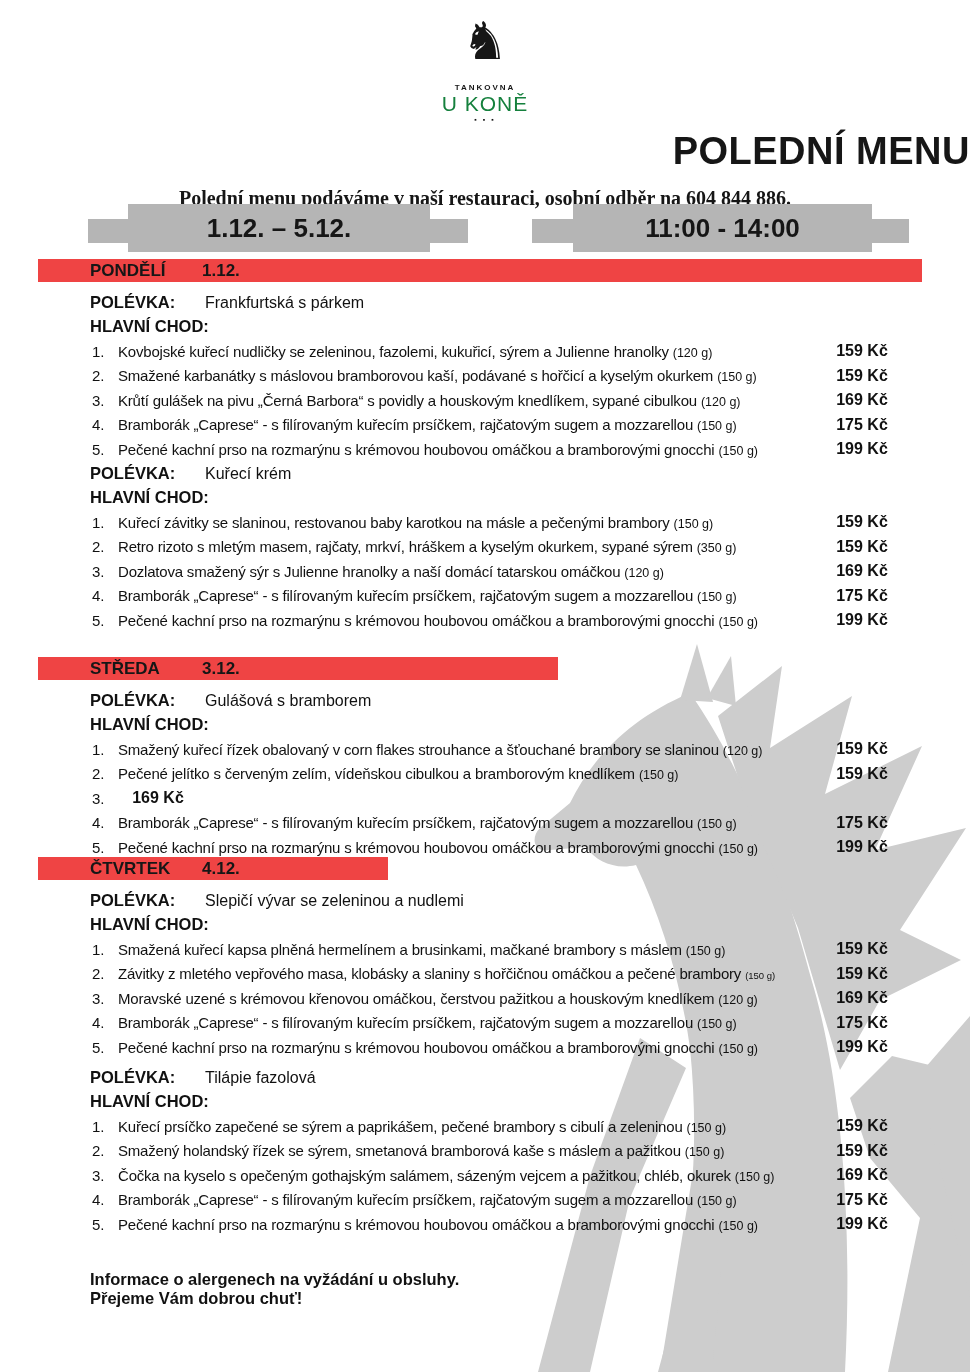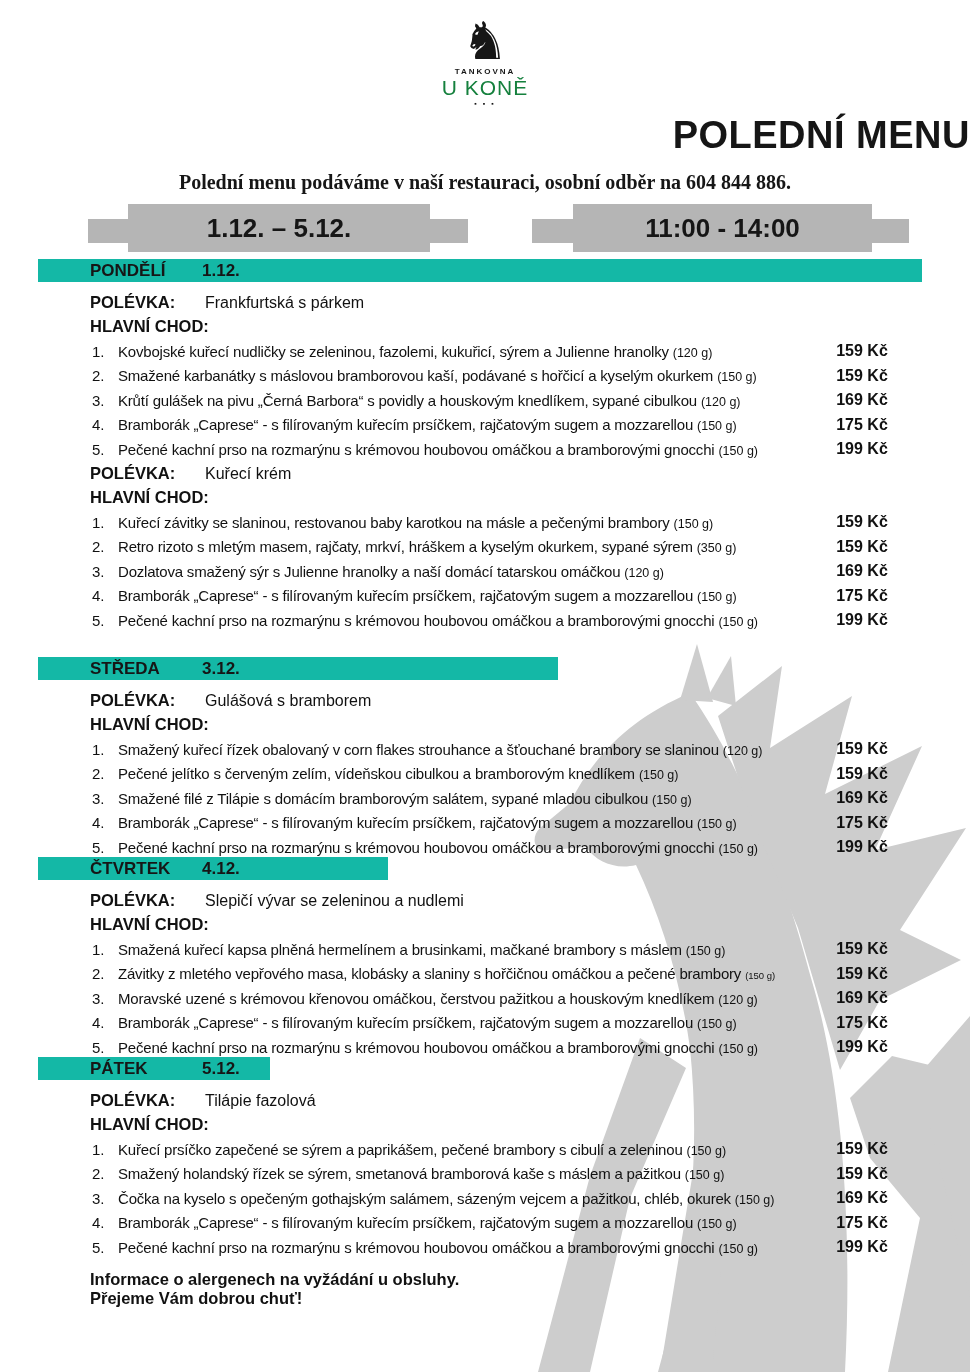--- a/index.html
+++ b/index.html
@@ -8,34 +8,34 @@
     font-family:"Liberation Sans","DejaVu Sans",sans-serif;
     color:#111;background:#fff;
   }
   .page{position:relative;width:970px;height:1372px;overflow:hidden;background:#fff;}
   .watermark{position:absolute;left:420px;top:598px;z-index:0;}
   .content{position:relative;z-index:1;}
 
   
   .header{position:absolute;left:0;top:16px;width:970px;text-align:center;}
   .logo-horse{font-size:52px;line-height:50px;color:#161616;}
-  .logo-brand-top{font-size:8px;font-weight:bold;letter-spacing:2px;margin-top:1px;color:#161616;}
+  .logo-brand-top{font-size:8px;font-weight:bold;letter-spacing:2px;margin-top:17px;color:#161616;}
   .logo-brand{font-size:21px;font-weight:normal;letter-spacing:1px;color:#15803d;}
   .logo-stars{font-size:7px;letter-spacing:2px;color:#161616;line-height:8px;}
   .title{margin-top:6px;font-size:38px;font-weight:bold;letter-spacing:.5px;color:#161616;text-align:right;}
   .subtitle{margin-top:14px;font-size:20px;font-weight:bold;color:#161616;font-family:Liberation Serif, serif;}
 
   
   .bar-gray{position:absolute;background:#b5b5b5;}
   .crossbar-text{position:absolute;display:flex;align-items:center;justify-content:center;
     font-size:26px;font-weight:bold;color:#161616;}
 
   
   .section{position:absolute;left:38px;width:884px;}
-  .daybar{height:23px;background:#14b8a6;display:flex;align-items:center;padding-left:52px;box-sizing:border-box;}
+  .daybar{height:23px;background:#ef4444;display:flex;align-items:center;padding-left:52px;box-sizing:border-box;}
   .day-name{font-weight:bold;font-size:17px;width:112px;color:#161616;}
   .day-date{font-weight:bold;font-size:17px;color:#161616;}
   .w-mon{width:884px;}
   .w-tue{width:652px;}
   .w-wed{width:520px;}
   .w-thu{width:350px;}
   .w-fri{width:232px;}
 
   .soup-row{margin-top:9px;height:23px;display:flex;align-items:center;padding-left:52px;}
   .soup-label{font-weight:bold;font-size:16.5px;width:115px;flex-shrink:0;}
@@ -181,21 +181,20 @@
         <span class="item-text"><span>Smažený kuřecí řízek obalovaný v corn flakes strouhance a šťouchané brambory se slaninou</span> <span class="item-weight">(120 g)</span></span>
         <span class="item-price">159 Kč</span>
       </div>
       <div class="item">
         <span class="item-num">2.</span>
         <span class="item-text"><span>Pečené jelítko s červeným zelím, vídeňskou cibulkou a bramborovým knedlíkem</span> <span class="item-weight">(150 g)</span></span>
         <span class="item-price">159 Kč</span>
       </div>
       <div class="item">
         <span class="item-num">3.</span>
-        <span class="item-text"><span>Smažené filé z Tilápie s domácím bramborovým salátem, sypané mladou cibulkou</span> <span class="item-weight">(150 g)</span></span>
         <span class="item-price">169 Kč</span>
       </div>
       <div class="item">
         <span class="item-num">4.</span>
         <span class="item-text"><span>Bramborák „Caprese“ - s filírovaným kuřecím prsíčkem, rajčatovým sugem a mozzarellou</span> <span class="item-weight">(150 g)</span></span>
         <span class="item-price">175 Kč</span>
       </div>
       <div class="item">
         <span class="item-num">5.</span>
         <span class="item-text"><span>Pečené kachní prso na rozmarýnu s krémovou houbovou omáčkou a bramborovými gnocchi</span> <span class="item-weight">(150 g)</span></span>
@@ -234,24 +233,20 @@
         <span class="item-price">175 Kč</span>
       </div>
       <div class="item">
         <span class="item-num">5.</span>
         <span class="item-text"><span>Pečené kachní prso na rozmarýnu s krémovou houbovou omáčkou a bramborovými gnocchi</span> <span class="item-weight">(150 g)</span></span>
         <span class="item-price">199 Kč</span>
       </div>
     </div>
 
     <div class="section" style="top:1057px;">
-      <div class="daybar w-fri">
-        <span class="day-name">PÁTEK</span>
-        <span class="day-date">5.12.</span>
-      </div>
       <div class="soup-row">
         <span class="soup-label">POLÉVKA:</span>
         <span class="soup-value">Tilápie fazolová</span>
       </div>
       <div class="main-row">HLAVNÍ CHOD:</div>
       <div class="item">
         <span class="item-num">1.</span>
         <span class="item-text"><span>Kuřecí prsíčko zapečené se sýrem a paprikášem, pečené brambory s cibulí a zeleninou</span> <span class="item-weight">(150 g)</span></span>
         <span class="item-price">159 Kč</span>
       </div>

